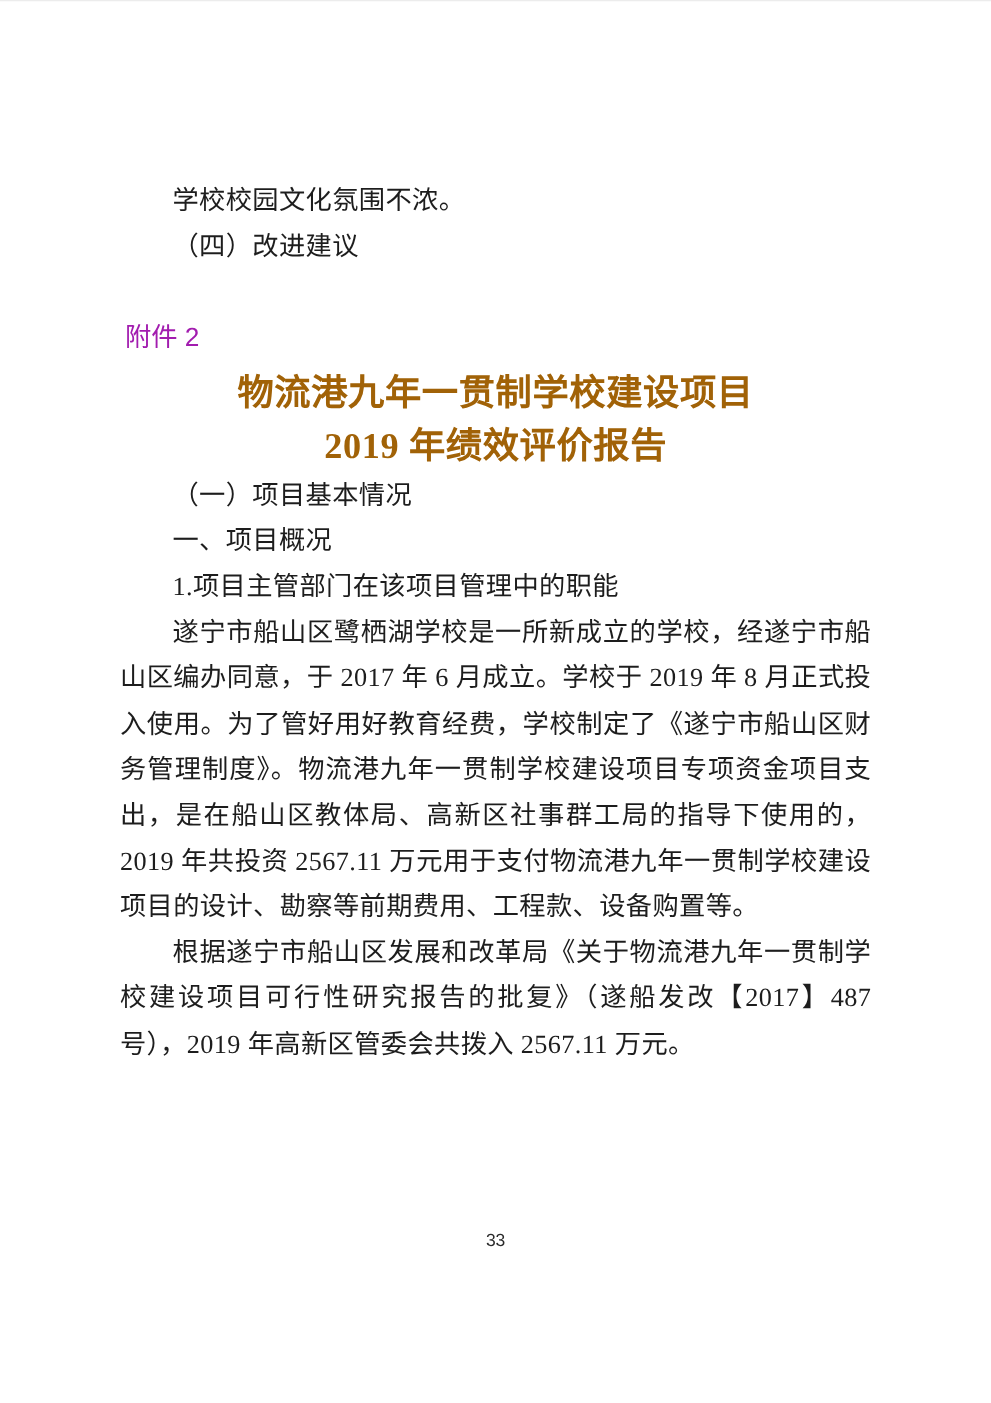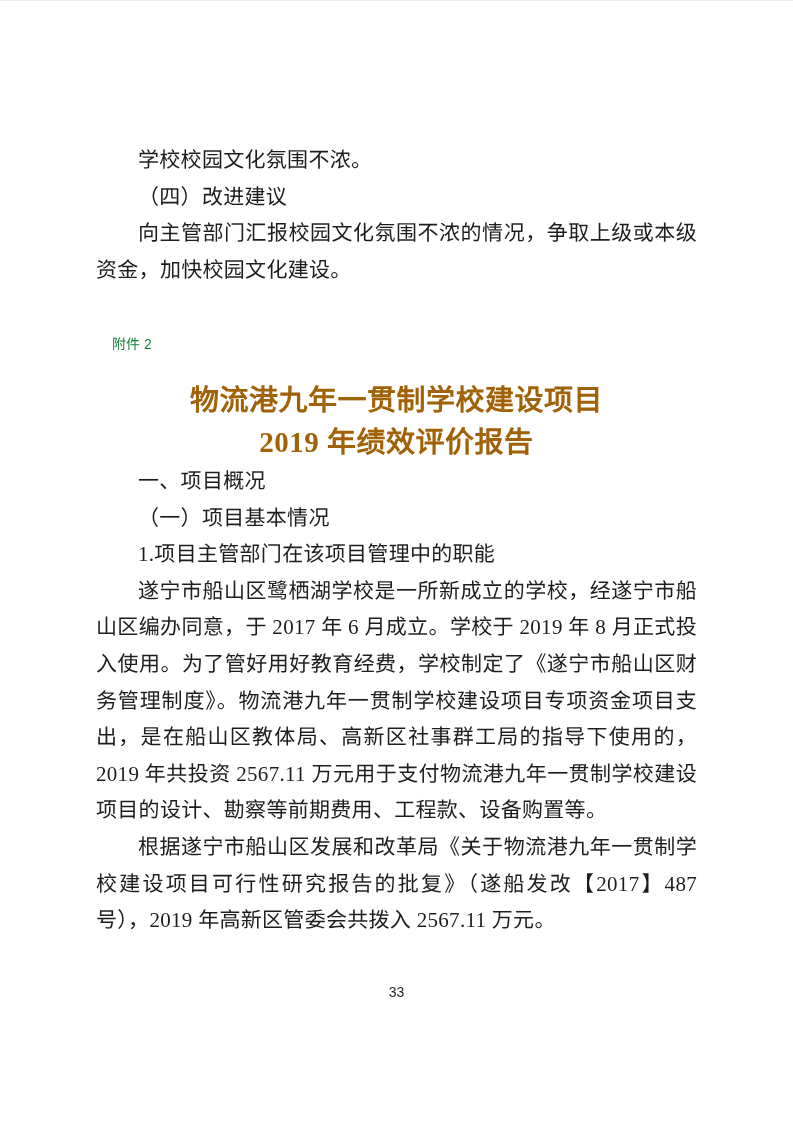--- a/index.html
+++ b/index.html
@@ -28,26 +28,26 @@
     font-size: 21px;
     line-height: 36.6px;
     text-align: justify;
     text-justify: inter-character;
     letter-spacing: 0.3px;
   }
   .indent {
     text-indent: 2em;
   }
   .attachment {
-    margin: 16px;
+    margin: 4px;
     margin-top: 38px;
     font-family: "Liberation Sans", "DejaVu Sans", sans-serif;
-    font-size: 14px;
+    font-size: 21px;
     line-height: 36.6px;
-    color: #15803d;
+    color: #a21caf;
   }
   .report-title {
     margin: 0;
     font-family: "Liberation Serif", "DejaVu Serif", serif;
     font-size: 29px;
     line-height: 42px;
     font-weight: bold;
     text-align: center;
     color: #a16207;
     letter-spacing: 0.5px;
@@ -67,32 +67,31 @@
 </head>
 <body>
 
 <div class="page">
   <div class="content">
 
     <p class="para indent">学校校园文化氛围不浓。</p>
 
     <p class="para indent">（四）改进建议</p>
 
-    <p class="para indent">向主管部门汇报校园文化氛围不浓的情况，争取上级或本级资金，加快校园文化建设。</p>
 
     <p class="attachment">附件 2</p>
 
     <h1 class="report-title">
       <span style="display:block">物流港九年一贯制学校建设项目</span>
       <span style="display:block">2019 年绩效评价报告</span>
     </h1>
 
+    <p class="para indent">（一）项目基本情况</p>
+
     <p class="para indent">一、项目概况</p>
-
-    <p class="para indent">（一）项目基本情况</p>
 
     <p class="para indent">1.项目主管部门在该项目管理中的职能</p>
 
     <p class="para indent">遂宁市船山区鹭栖湖学校是一所新成立的学校，经遂宁市船山区编办同意，于 2017 年 6 月成立。学校于 2019 年 8 月正式投入使用。为了管好用好教育经费，学校制定了《遂宁市船山区财务管理制度》。物流港九年一贯制学校建设项目专项资金项目支出，是在船山区教体局、高新区社事群工局的指导下使用的，2019 年共投资 2567.11 万元用于支付物流港九年一贯制学校建设项目的设计、勘察等前期费用、工程款、设备购置等。</p>
 
 
     <p class="para indent">根据遂宁市船山区发展和改革局《关于物流港九年一贯制学校建设项目可行性研究报告的批复》（遂船发改【2017】487 号），2019 年高新区管委会共拨入 2567.11 万元。</p>
 
   </div>
 

